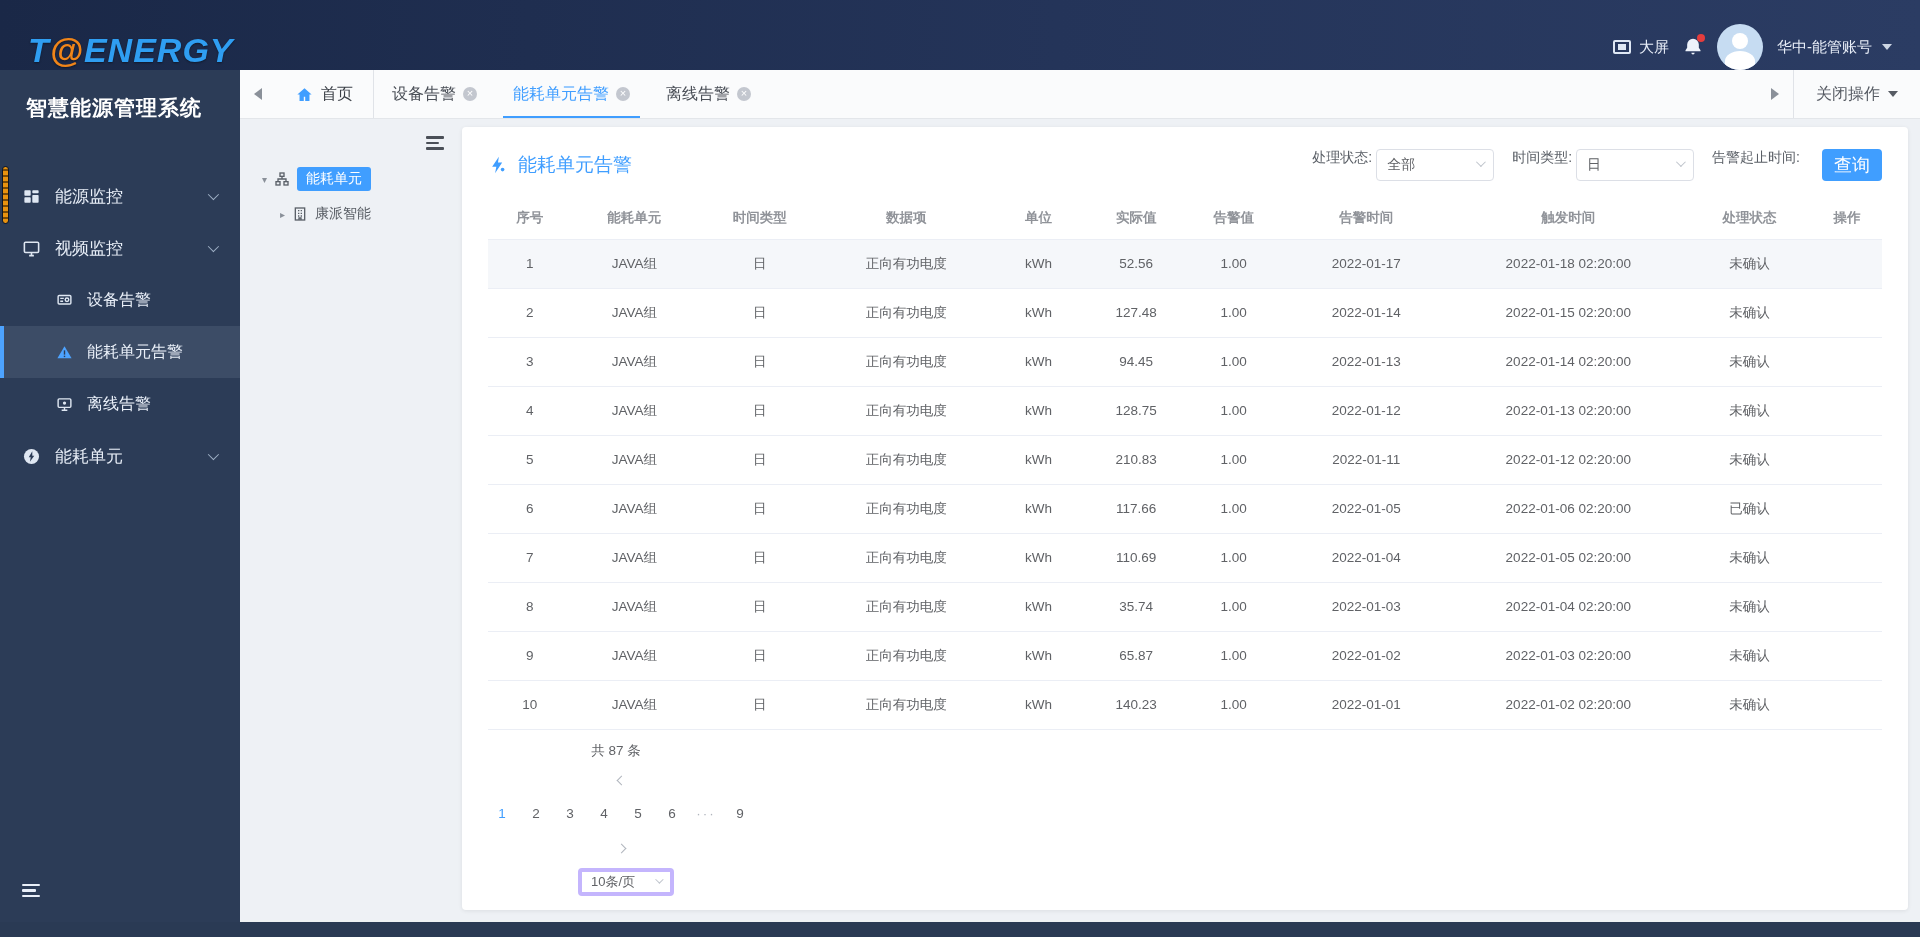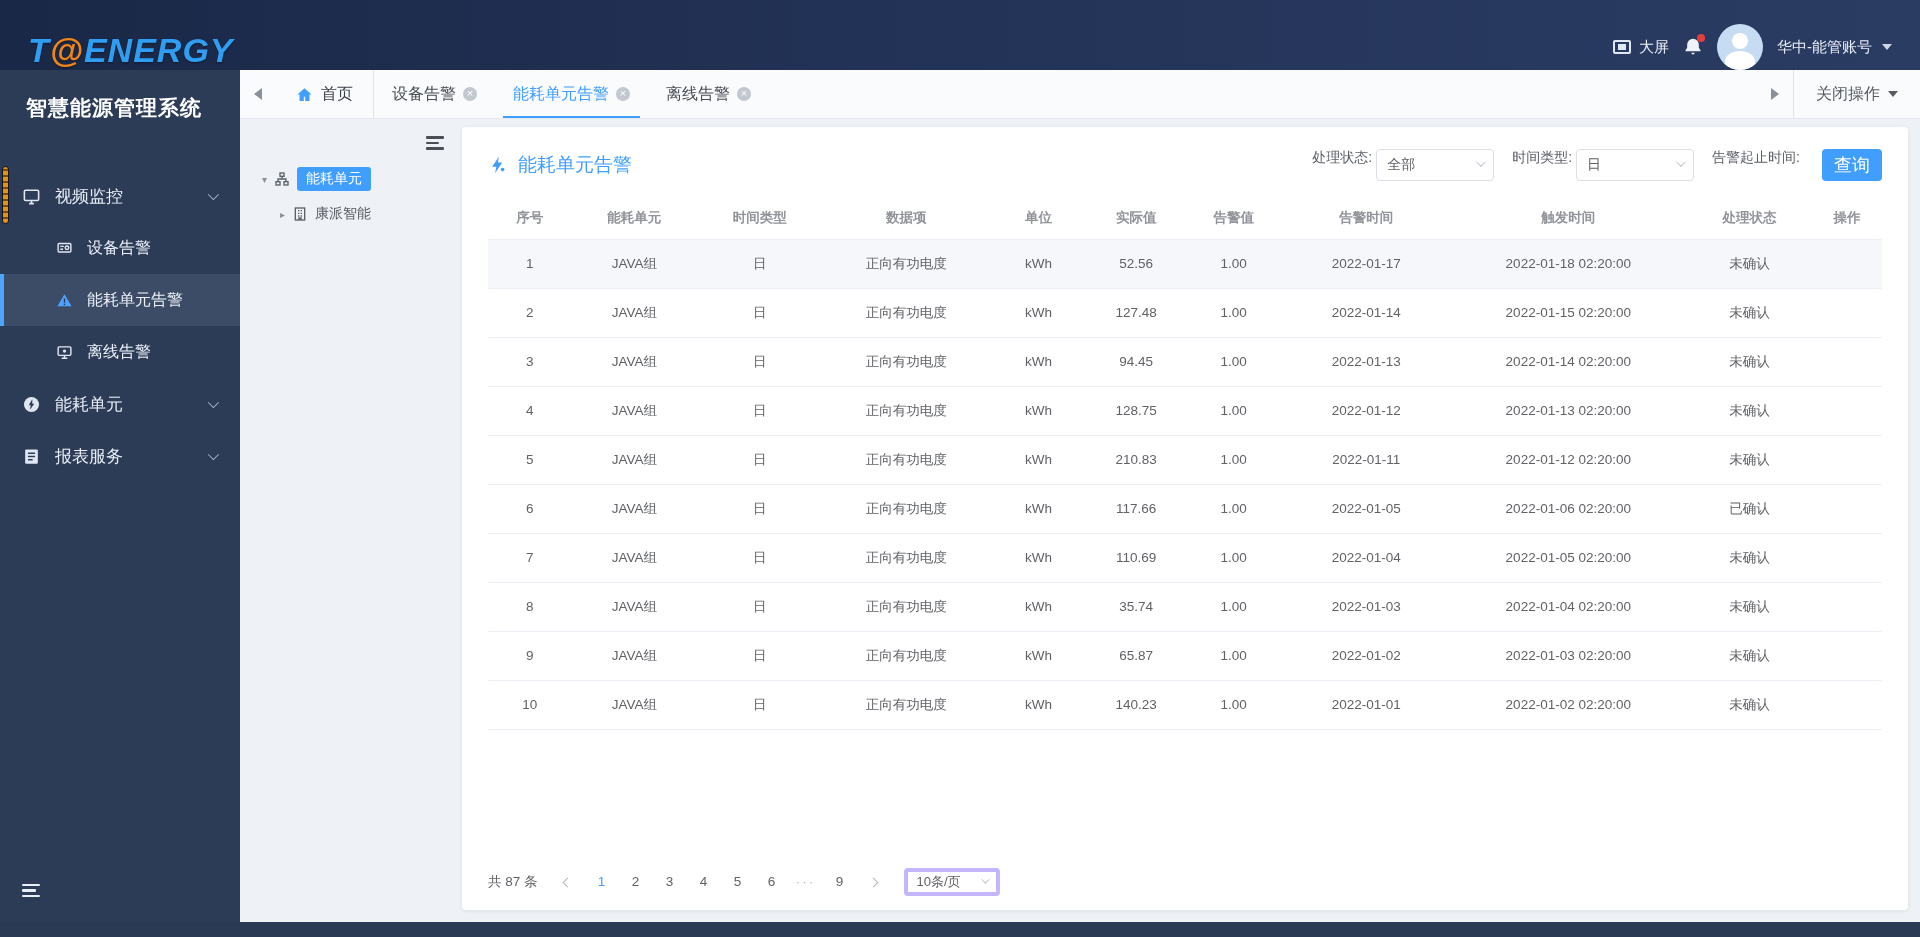--- a/index.html
+++ b/index.html
@@ -113,21 +113,21 @@
 
   
   table.alarm { width:100%; border-collapse:collapse; margin-top:12px; table-layout:fixed; }
   table.alarm th { font-size:13.5px; color:#909399; font-weight:600; height:42px; text-align:center;
     border-bottom:1px solid #ebeef5; white-space:nowrap; }
   table.alarm td { font-size:13.5px; color:#606266; height:49px; text-align:center;
     border-bottom:1px solid #ebeef5; white-space:nowrap; }
   table.alarm tr.shaded td { background:#f5f7fa; }
 
   
-  .pager { position:absolute; left:26px; bottom:14px; display:flex; align-items:center; gap:6px; }
+  .pager { position:absolute; left:26px; bottom:14px; display:flex; align-items:center; gap:6px;flex-direction:column; }
   .pager .total { font-size:13.5px; color:#606266; margin-right:10px; }
   .pg-arrow { width:28px; height:28px; display:flex; align-items:center; justify-content:center;
     color:#b0b5bd; cursor:pointer; }
   .pg-arrow .chev { width:7px; height:7px; }
   .page { min-width:28px; height:28px; line-height:28px; text-align:center; font-size:13.5px;
     color:#606266; cursor:pointer; border-radius:3px; }
   .page.active { color:#409eff; }
   .page.dots { color:#b0b5bd; letter-spacing:2px; }
   .page-size { width:96px; height:28px; border:4px solid #c4b5fd; border-radius:4px; margin-left:10px;
     display:flex; align-items:center; justify-content:space-between; padding:0 9px; cursor:pointer; }
@@ -162,20 +162,30 @@
       <span class="tri down-sm" style="color:#cdd6e4"></span>
     </div>
   </div>
 </div>
 
 <div class="sidebar">
   <div class="sys-title">智慧能源管理系统</div>
   <div class="scroll-indicator"></div>
   <div class="side-menu">
     <div class="side-item">
+      <svg class="s-icon white-ic" viewBox="0 0 24 24" fill="currentColor">
+          <rect x="3" y="4" width="8" height="7" rx="1"></rect>
+          <rect x="13" y="4" width="8" height="4" rx="1"></rect>
+          <rect x="13" y="10" width="8" height="10" rx="1"></rect>
+          <rect x="3" y="13" width="8" height="7" rx="1"></rect>
+        </svg>
+      <span class="s-label">能源监控</span>
+      <span class="chev down"></span>
+    </div>
+    <div class="side-item">
       <svg class="s-icon white-ic" viewBox="0 0 24 24" fill="none" stroke="currentColor" stroke-width="2">
           <rect x="3" y="4" width="18" height="13" rx="1.5"></rect>
           <path d="M9 21h6M12 17v4"></path>
         </svg>
       <span class="s-label">视频监控</span>
       <span class="chev down"></span>
     </div>
     <div class="side-item child">
       <svg class="s-icon sm white-ic" viewBox="0 0 24 24" fill="none" stroke="currentColor" stroke-width="2">
           <rect x="3" y="5" width="18" height="12" rx="1.5"></rect>
@@ -199,28 +209,20 @@
           <path d="M8 20h8M12 16v4"></path>
         </svg>
       <span class="s-label">离线告警</span>
     </div>
     <div class="side-item">
       <svg class="s-icon white-ic" viewBox="0 0 24 24" fill="currentColor">
           <circle cx="12" cy="12" r="9.5"></circle>
           <path d="M13 5.5 8.5 13H11l-1 5.5L15.5 11H13z" fill="#2c3c57"></path>
         </svg>
       <span class="s-label">能耗单元</span>
-      <span class="chev down"></span>
-    </div>
-    <div class="side-item">
-      <svg class="s-icon white-ic" viewBox="0 0 24 24" fill="currentColor">
-          <rect x="4" y="3" width="16" height="18" rx="1.5"></rect>
-          <path d="M7.5 8h9M7.5 12h9M7.5 16h6" stroke="#2c3c57" stroke-width="1.8"></path>
-        </svg>
-      <span class="s-label">报表服务</span>
       <span class="chev down"></span>
     </div>
   </div>
   <div class="side-burger">
       <span></span>
       <span></span>
       <span></span>
     </div>
 </div>
 

